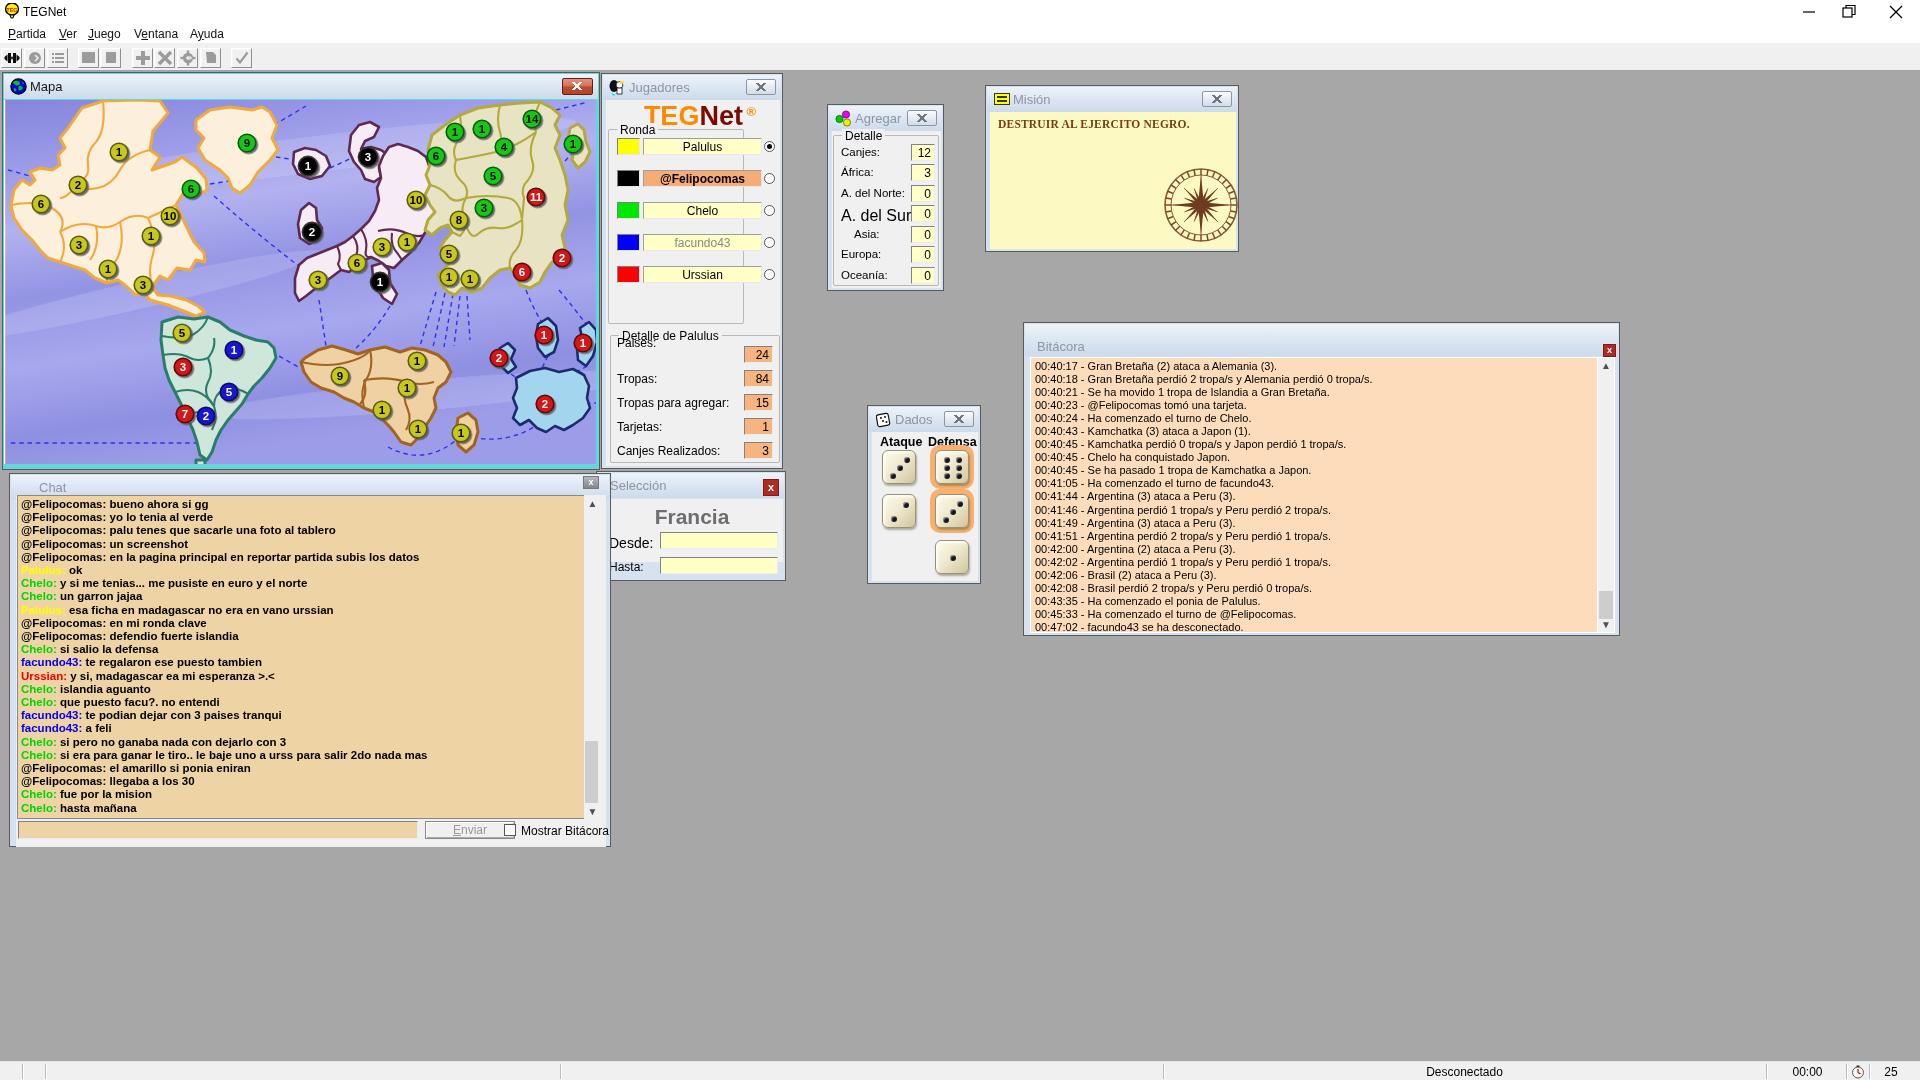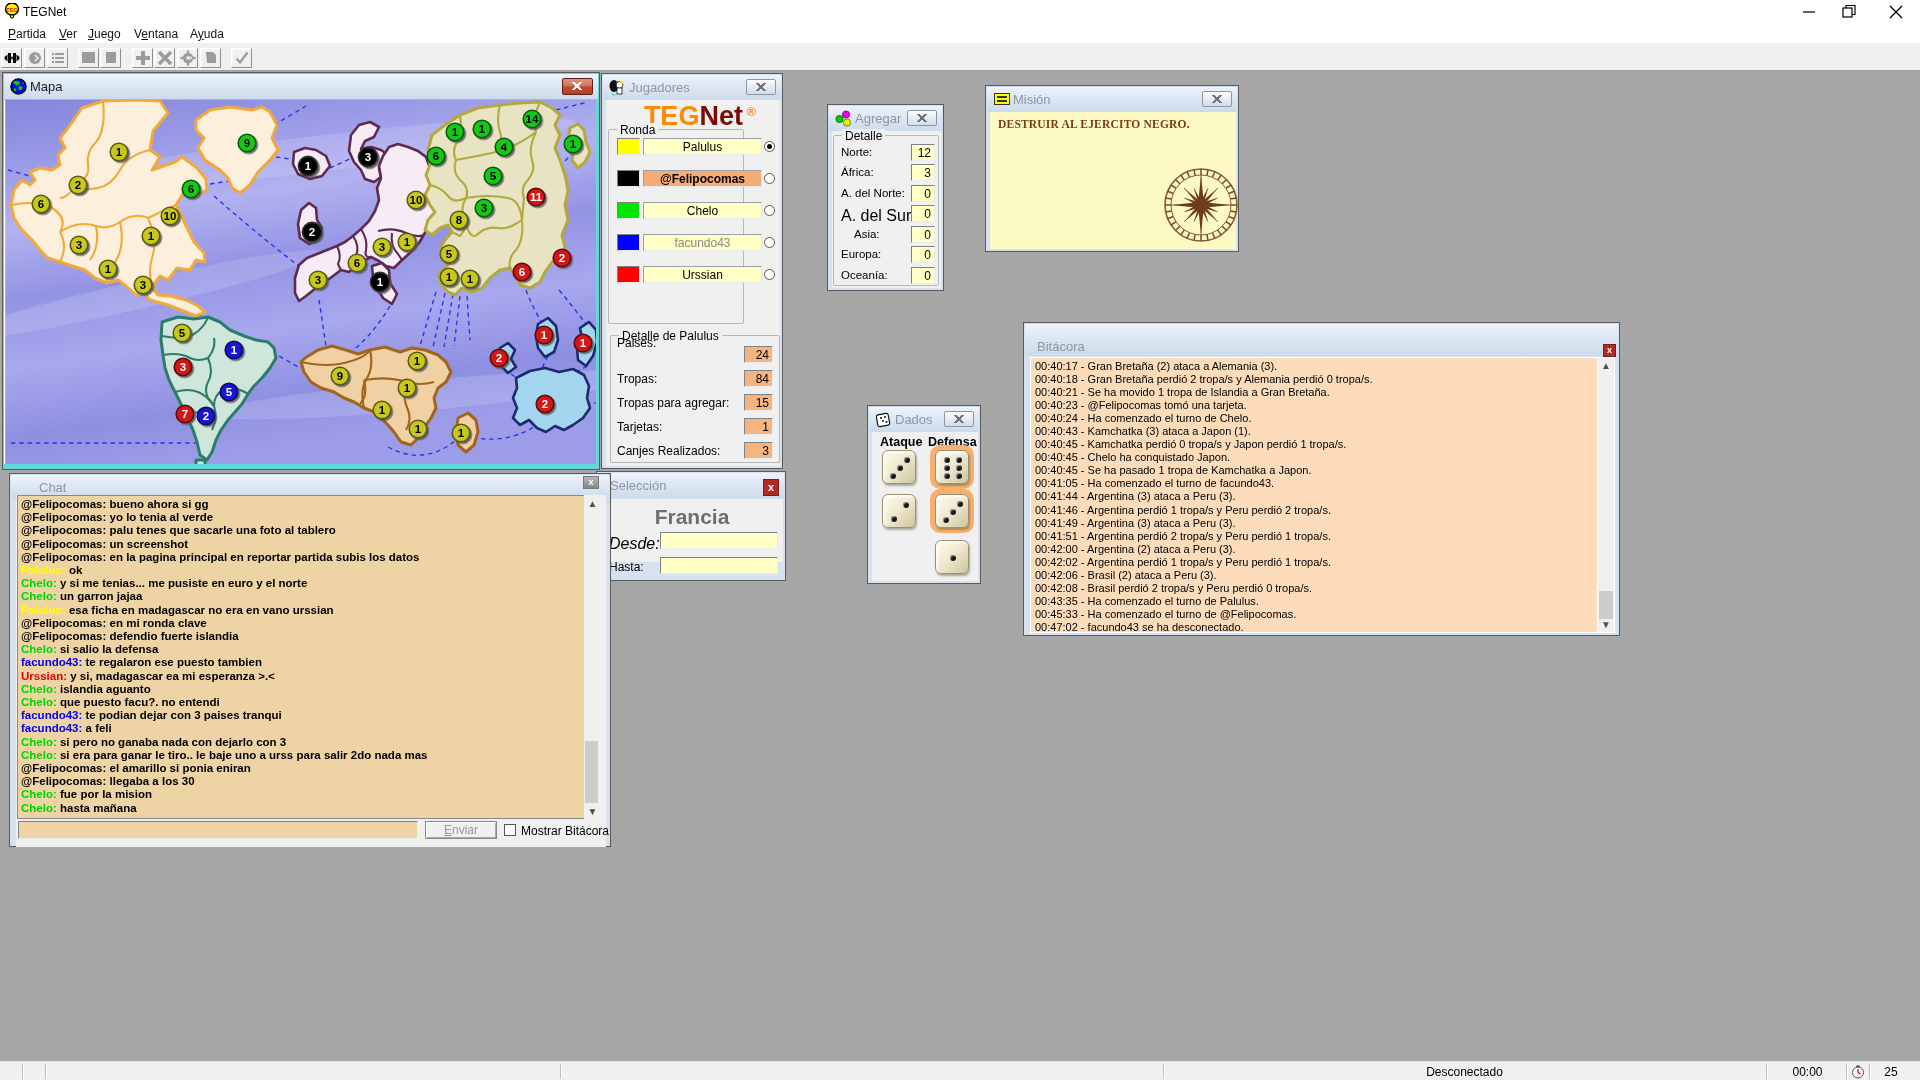--- a/index.html
+++ b/index.html
@@ -549,21 +549,21 @@
 <circle cx="11" cy="4.5" r="3.6" fill="#ee00ee" stroke="#550055" stroke-width="0.7"></circle>
 <circle cx="4.5" cy="9" r="3.6" fill="#00cc00" stroke="#005500" stroke-width="0.7"></circle>
 <circle cx="12" cy="12.5" r="3.6" fill="#eeee00" stroke="#555500" stroke-width="0.7"></circle>
       </svg>
       <span class="txt " style="left:26px">Agregar</span>
       <div class="closebtn" style="right:5px;"></div>
     </div>
 <div class="client" style="left:4px;top:26px;width:109px;height:157px;">
 <div class="grp" style="left:1px;top:4px;width:106px;height:151px;">
         <span class="lbl">Detalle</span>
-<div class="abs" style="left:7px;top:9.5px;font-size:11.5px">Norte:</div>
+<div class="abs" style="left:7px;top:9.5px;font-size:11.5px">Canjes:</div>
 <div class="inp" style="left:77px;top:7.5px;width:24px;height:17px">
           <span class="v">12</span>
         </div>
 <div class="abs" style="left:7px;top:30.0px;font-size:11.5px">África:</div>
 <div class="inp" style="left:77px;top:28.0px;width:24px;height:17px">
           <span class="v">3</span>
         </div>
 <div class="abs" style="left:7px;top:50.5px;font-size:11.5px">A. del Norte:</div>
 <div class="inp" style="left:77px;top:48.5px;width:24px;height:17px">
           <span class="v">0</span>
@@ -733,39 +733,39 @@
 <div class="logline">00:40:45 - Se ha pasado 1 tropa de Kamchatka a Japon.</div>
 <div class="logline">00:41:05 - Ha comenzado el turno de facundo43.</div>
 <div class="logline">00:41:44 - Argentina (3) ataca a Peru (3).</div>
 <div class="logline">00:41:46 - Argentina perdió 1 tropa/s y Peru perdió 2 tropa/s.</div>
 <div class="logline">00:41:49 - Argentina (3) ataca a Peru (3).</div>
 <div class="logline">00:41:51 - Argentina perdió 2 tropa/s y Peru perdió 1 tropa/s.</div>
 <div class="logline">00:42:00 - Argentina (2) ataca a Peru (3).</div>
 <div class="logline">00:42:02 - Argentina perdió 1 tropa/s y Peru perdió 1 tropa/s.</div>
 <div class="logline">00:42:06 - Brasil (2) ataca a Peru (3).</div>
 <div class="logline">00:42:08 - Brasil perdió 2 tropa/s y Peru perdió 0 tropa/s.</div>
-<div class="logline">00:43:35 - Ha comenzado el turno de Palulus.</div>
+<div class="logline">00:43:35 - Ha comenzado el ponia de Palulus.</div>
 <div class="logline">00:45:33 - Ha comenzado el turno de @Felipocomas.</div>
 <div class="logline">00:47:02 - facundo43 se ha desconectado.</div>
 </div>
 <div class="sb" style="left:568px;top:1px;width:16px;height:274px;">
 <div class="sbarrow" style="top:0;font-size:10px;line-height:15px;">▲</div>
 <div class="sbarrow" style="bottom:0;font-size:10px;line-height:15px;">▼</div>
 <div class="sbthumb" style="top:233px;width:14px;height:28px;"></div>
       </div>
 </div>
   </div>
 <div class="win" style="left:596px;top:471px;width:190px;height:110px;z-index:2;">
     <div class="wtitle">
       <span class="txt " style="left:12px">Selección</span>
       <div class="sqclose" style="right:5px;top:6px;width:16px;height:17px;font-size:11px;line-height:15px;">x</div>
     </div>
 <div class="client" style="left:4px;top:27px;width:182px;height:63px;">
 <div class="abs" style="left:0;top:6px;width:182px;text-align:center;font-size:21px;font-weight:bold;color:#6e6e72;">Francia</div>
-<div class="abs" style="left:8px;top:36px;font-size:16px;font-style:italic;">Desde:</div>
+<div class="abs" style="left:8px;top:36px;font-size:14px;">Desde:</div>
 <div class="inp" style="left:59px;top:33px;width:118px;height:17px;"></div>
 <div class="abs" style="left:8px;top:61px;font-size:12px;">Hasta:</div>
 <div class="inp" style="left:59px;top:58px;width:118px;height:17px;"></div>
 </div>
   </div>
 <div class="win" style="left:9px;top:473px;width:602px;height:374px;z-index:3;">
     <div class="wtitle">
       <span class="txt " style="left:28px">Chat</span>
       <div class="sqclose lite" style="right:10px;top:1px;">x</div>
     </div>
@@ -795,21 +795,21 @@
 <div class="chatline"><span style="color:#000000">@Felipocomas:</span> llegaba a los 30</div>
 <div class="chatline"><span style="color:#00d400">Chelo:</span> fue por la mision</div>
 <div class="chatline"><span style="color:#00d400">Chelo:</span> hasta mañana</div>
 </div>
 <div class="sb" style="left:568px;top:1px;width:17px;height:323px;">
 <div class="sbarrow" style="top:0;font-size:10px;line-height:15px;">▲</div>
 <div class="sbarrow" style="bottom:0;font-size:10px;line-height:15px;">▼</div>
 <div class="sbthumb" style="top:245px;width:13px;height:62px;"></div>
       </div>
 <div class="inp" style="left:2px;top:326px;width:400px;height:18px;background:#eed3a5;"></div>
-<div class="abs" style="left:409px;top:326px;width:72px;height:18px;background:#f0f0f0;border:1px solid #888;box-shadow:inset 1px 1px 0 #fff, inset -1px -1px 0 #aaa;text-align:center;font-size:12px;color:#9a9a9a;line-height:17px;"><u>E</u>nviar</div>
+<div class="abs" style="left:409px;top:326px;width:90px;height:18px;background:#f0f0f0;border:1px solid #888;box-shadow:inset 1px 1px 0 #fff, inset -1px -1px 0 #aaa;text-align:center;font-size:12px;color:#9a9a9a;line-height:17px;"><u>E</u>nviar</div>
 <div class="abs" style="left:488px;top:329px;width:12px;height:12px;background:#fff;border:1px solid #555;"></div>
 <div class="abs" style="left:505px;top:329px;font-size:12px;white-space:nowrap;">Mostrar Bitácora</div>
 </div>
   </div>
 <div id="statusbar" class="abs">
 <div class="sep" style="left:22px"></div>
 <div class="sep" style="left:45px"></div>
 <div class="sep" style="left:560px"></div>
 <div class="sep" style="left:1163px"></div>
 <div class="sep" style="left:1766px"></div>

